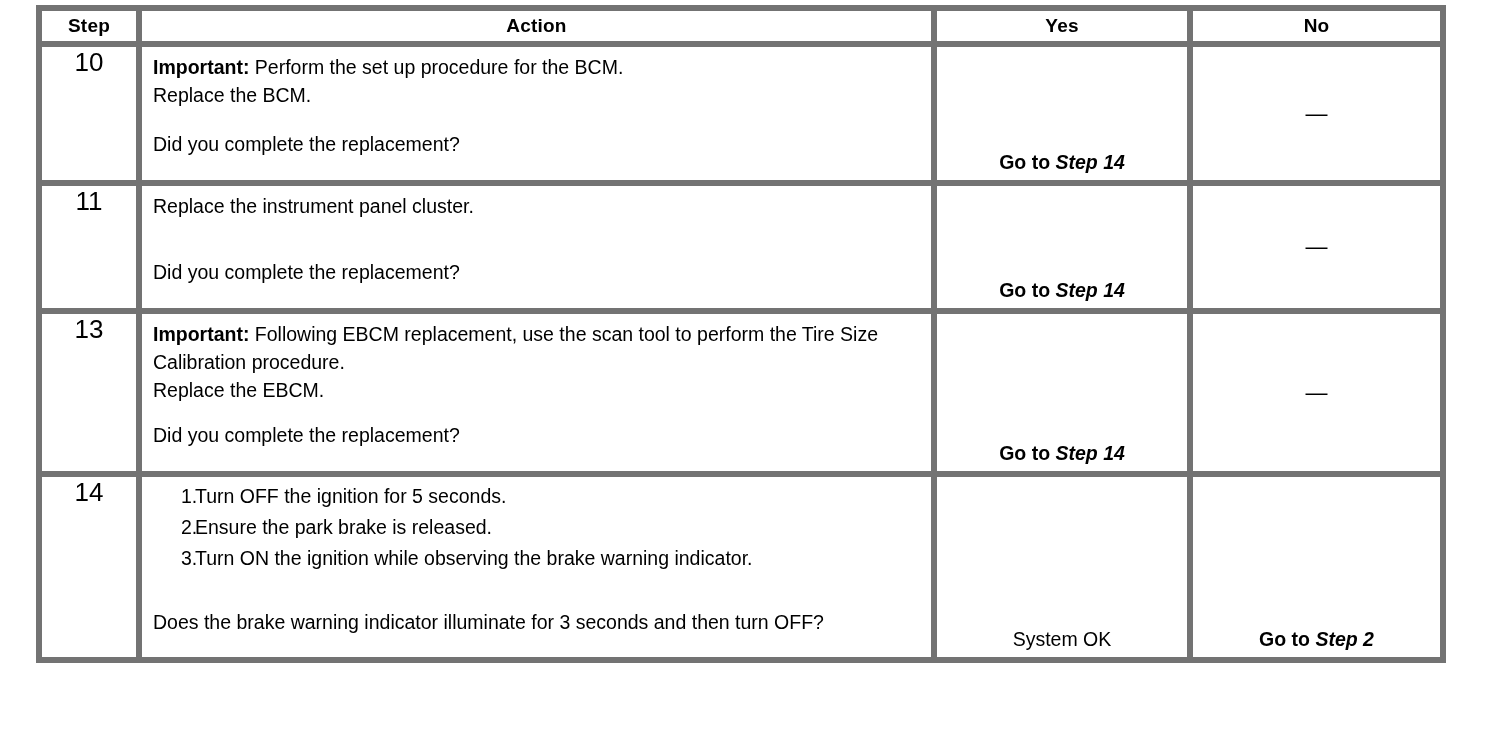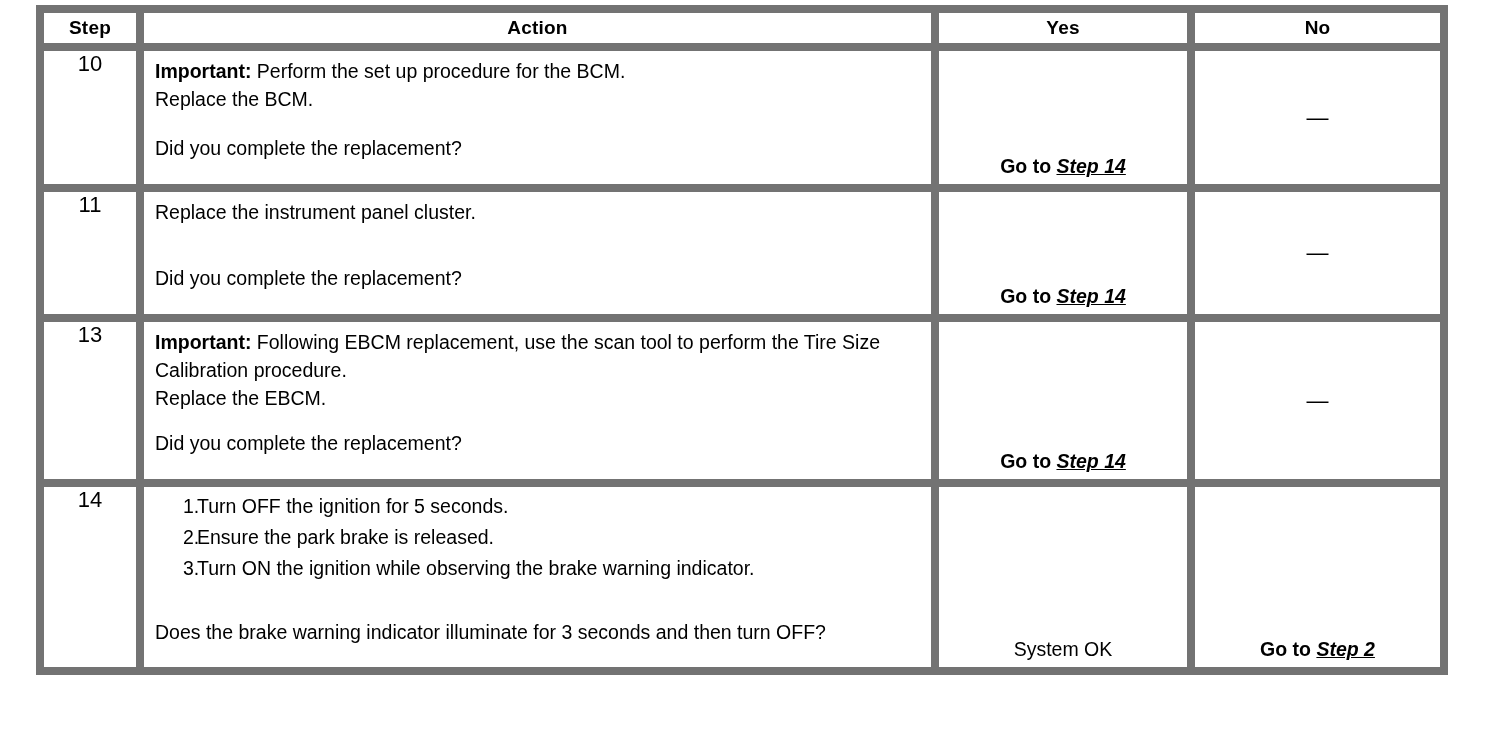--- a/index.html
+++ b/index.html
@@ -27,21 +27,21 @@
   .diag-table {
     position: absolute;
     left: 36px;
     top: 5px;
     width: 1404px;
     border-collapse: collapse;
     table-layout: fixed;
   }
 
   .diag-table td, .diag-table th {
-    border: 8px solid #737373;
+    border: 6px solid #737373;
     padding: 0;
     vertical-align: top;
     background: #ffffff;
   }
 
   
   col.c-step   { width: 100px; }
   col.c-action { width: 795px; }
   col.c-yes    { width: 256px; }
   col.c-no     { width: 253px; }
@@ -54,21 +54,21 @@
     font-size: 19px;
     line-height: 30px;
     vertical-align: middle;
     letter-spacing: 0.2px;
   }
 
   
   .step-cell {
     text-align: center;
     vertical-align: middle;
-    font-size: 22px;
+    font-size: 26px;
     font-weight: normal;
   }
 
   
   .action-cell {
     position: relative;
     padding: 0;
   }
   .action-inner {
     position: relative;
@@ -125,21 +125,21 @@
     right: 0;
     top: 50%;
     transform: translateY(-50%);
     text-align: center;
   }
   .res-dash {
     display: inline-block;
     font-size: 22px;
     line-height: 1;
   }
-  .res-cell i { font-style: italic; font-weight: bold; text-decoration: underline; }
+  .res-cell i { font-style: italic; font-weight: bold; }
   .res-cell .goto { font-weight: bold; }
 
   
   .r10 .step-cell, .r10 td { height: 133px; }
   .r11 .step-cell, .r11 td { height: 122px; margin-top: 33px; }
   .r12 .step-cell, .r12 td { height: 93px; }
   .r13 .step-cell, .r13 td { height: 157px; }
   .r14 .step-cell, .r14 td { height: 162px; }
 </style>
 </head>

